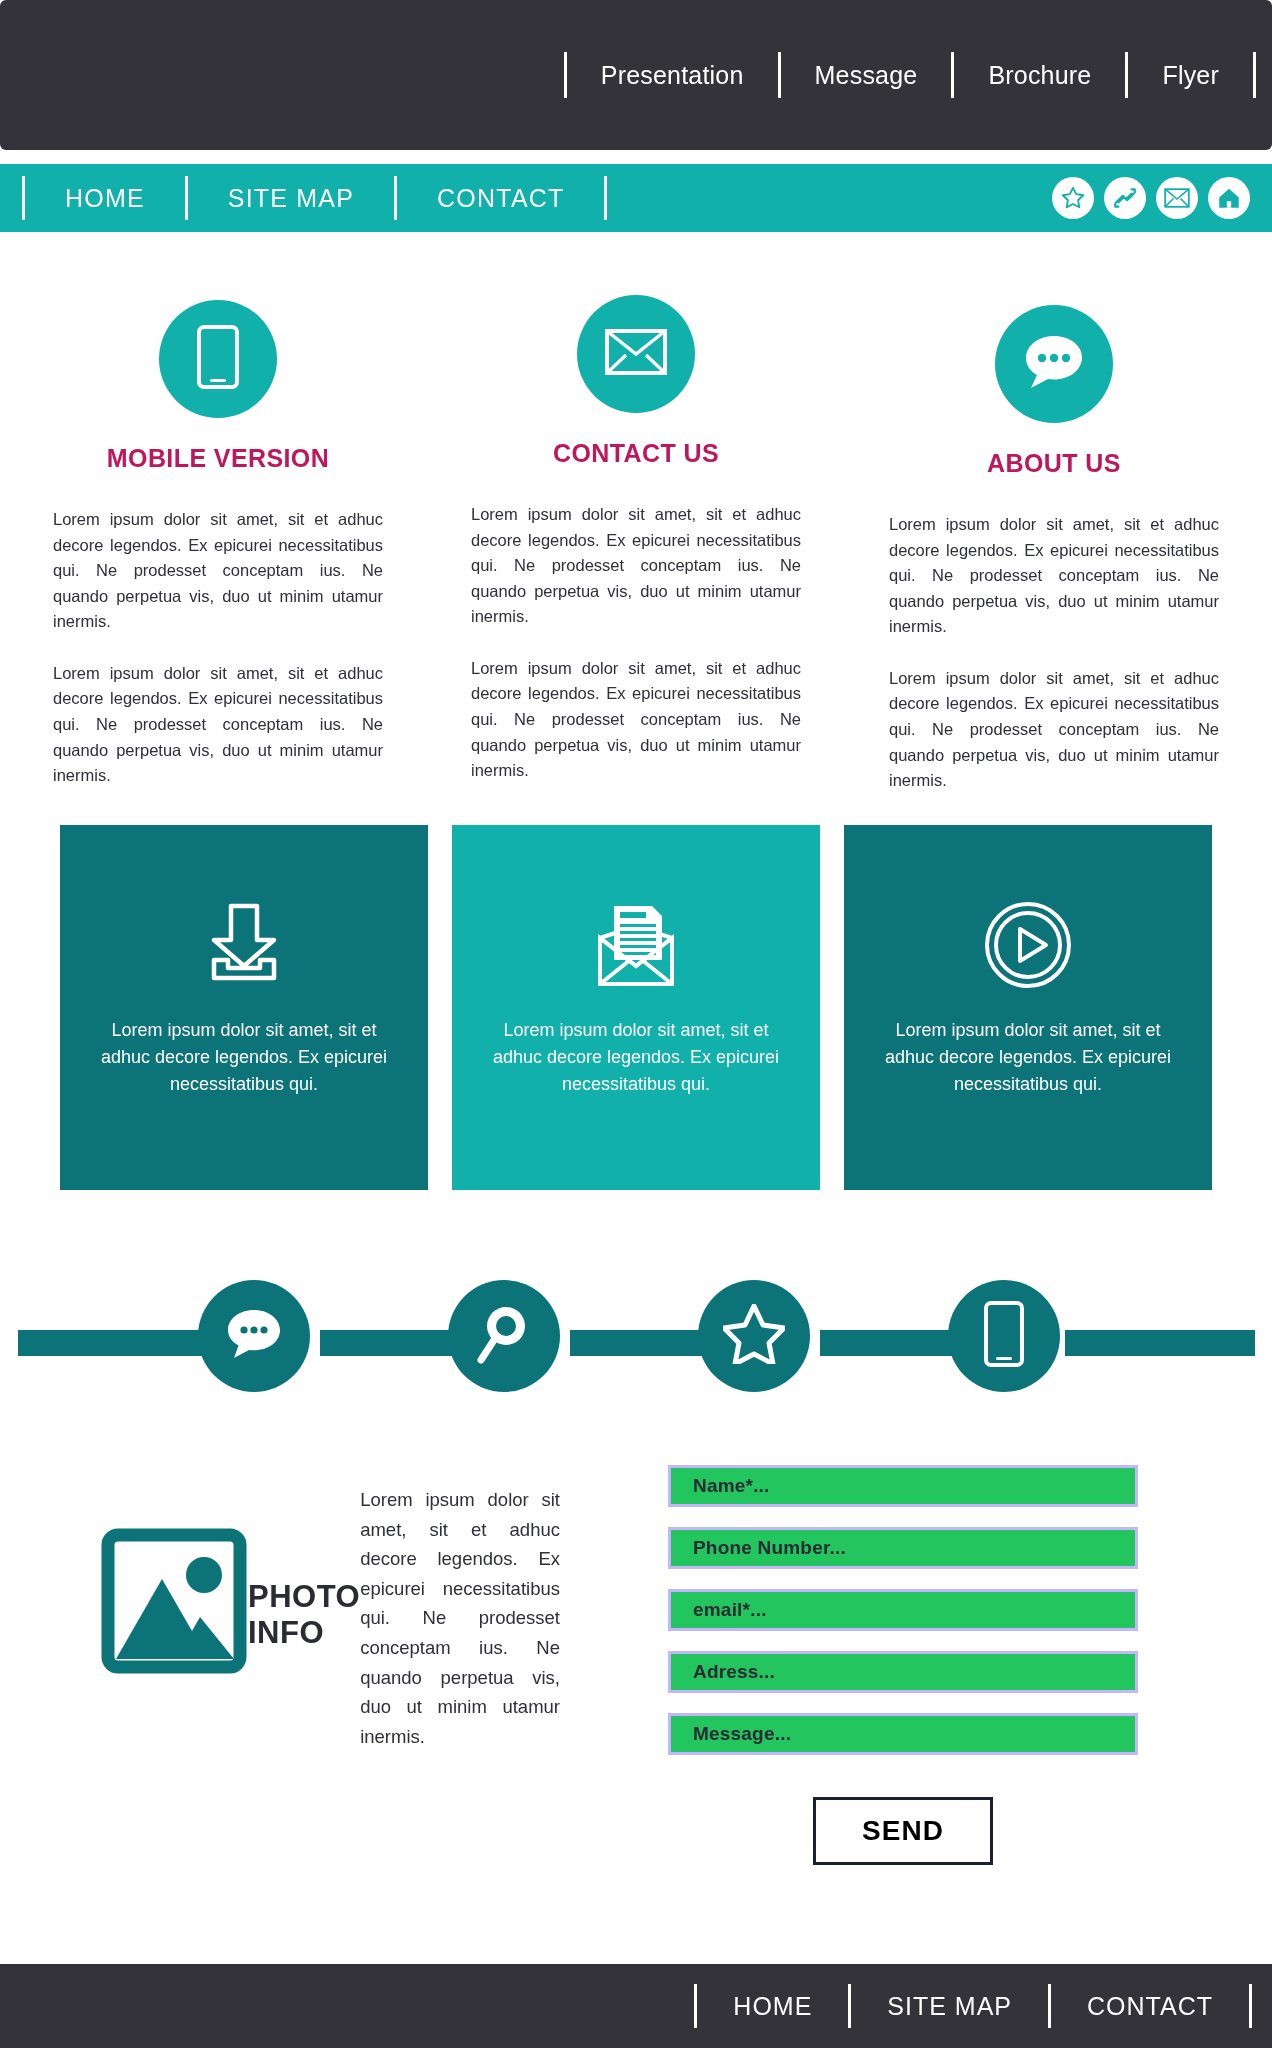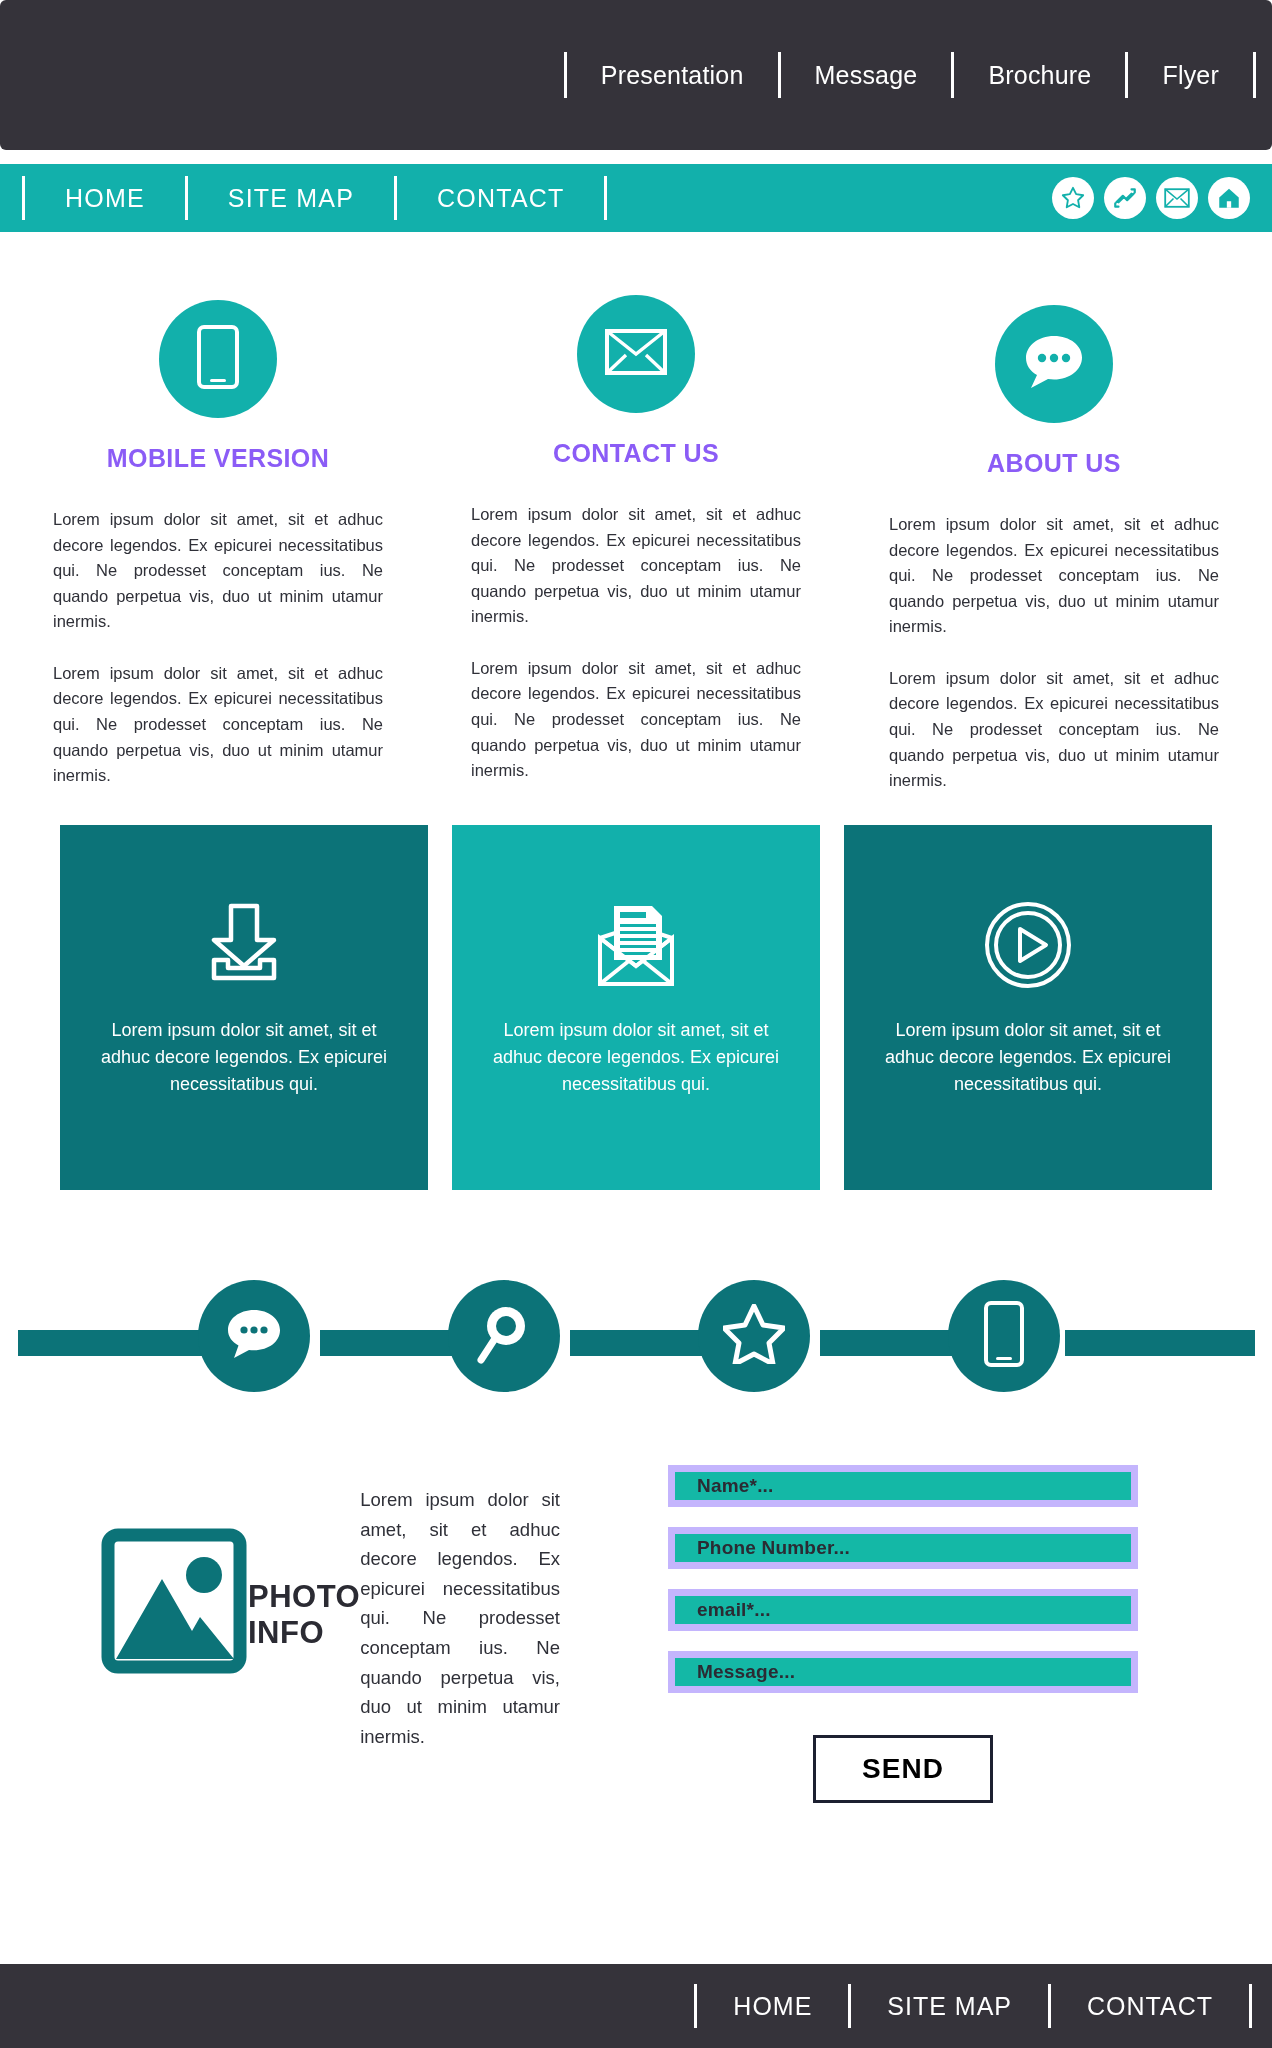--- a/index.html
+++ b/index.html
@@ -45,21 +45,21 @@
   .features {
     position:absolute; left:0; top:300px; width:1272px;
     display:flex; justify-content:space-between; padding:0 48px;
   }
   .fcol { width:340px; display:flex; flex-direction:column; align-items:center; }
   .fcircle {
     width:118px; height:118px; border-radius:50%; background:#12b0ab;
     display:flex; align-items:center; justify-content:center;
   }
   .ftitle {
-    margin-top:26px; font-size:25px; font-weight:bold; color:#8b5cf6;
+    margin-top:26px; font-size:25px; font-weight:bold; color:#be185d;
     letter-spacing:.4px; text-align:center;
   }
   .fpara {
     margin-top:34px; font-size:16.5px; line-height:1.55; color:#2f3038;
     text-align:justify; width:330px;
   }
   .fpara + .fpara { margin-top:26px; }
   .fcol.c2 { transform: translateY(-5px); }
   .fcol.c3 { transform: translateY(5px); }
 
@@ -98,21 +98,21 @@
   .photo-title {
     margin-top:24px; font-size:31px; font-weight:bold; color:#2b2b33; letter-spacing:.5px;
   }
   .photo-para {
     margin-top:30px; width:440px; font-size:18.5px; line-height:1.6; color:#2f3038;
     text-align:justify;
   }
 
   .form { position:absolute; left:668px; top:1465px; width:470px; }
   .field {
-    width:470px; height:42px; border:7px solid #c4b5fd; background:#14b8a6;
+    width:470px; height:42px; border:3px solid #c4b5fd; background:#22c55e;
     display:flex; align-items:center; padding-left:22px; margin-bottom:20px;
   }
   .field-text { font-size:19px; font-weight:bold; color:#2b2b33; letter-spacing:.2px; }
   .send-btn {
     margin:42px auto 0 auto; width:180px; height:68px; border:3px solid #1d2031;
     background:#ffffff; display:flex; align-items:center; justify-content:center;
   }
   .send-text { font-size:28px; font-weight:bold; color:#000000; letter-spacing:1px; }
 
   
@@ -330,20 +330,23 @@
     <div class="field">
       <span class="field-text">Name*...</span>
     </div>
     <div class="field">
       <span class="field-text">Phone Number...</span>
     </div>
     <div class="field">
       <span class="field-text">email*...</span>
     </div>
     <div class="field">
+      <span class="field-text">Adress...</span>
+    </div>
+    <div class="field">
       <span class="field-text">Message...</span>
     </div>
     <div class="send-btn">
       <span class="send-text">SEND</span>
     </div>
   </div>
 
   <div class="footer">
     <div class="footer-nav">
       <span class="fdiv"></span>

